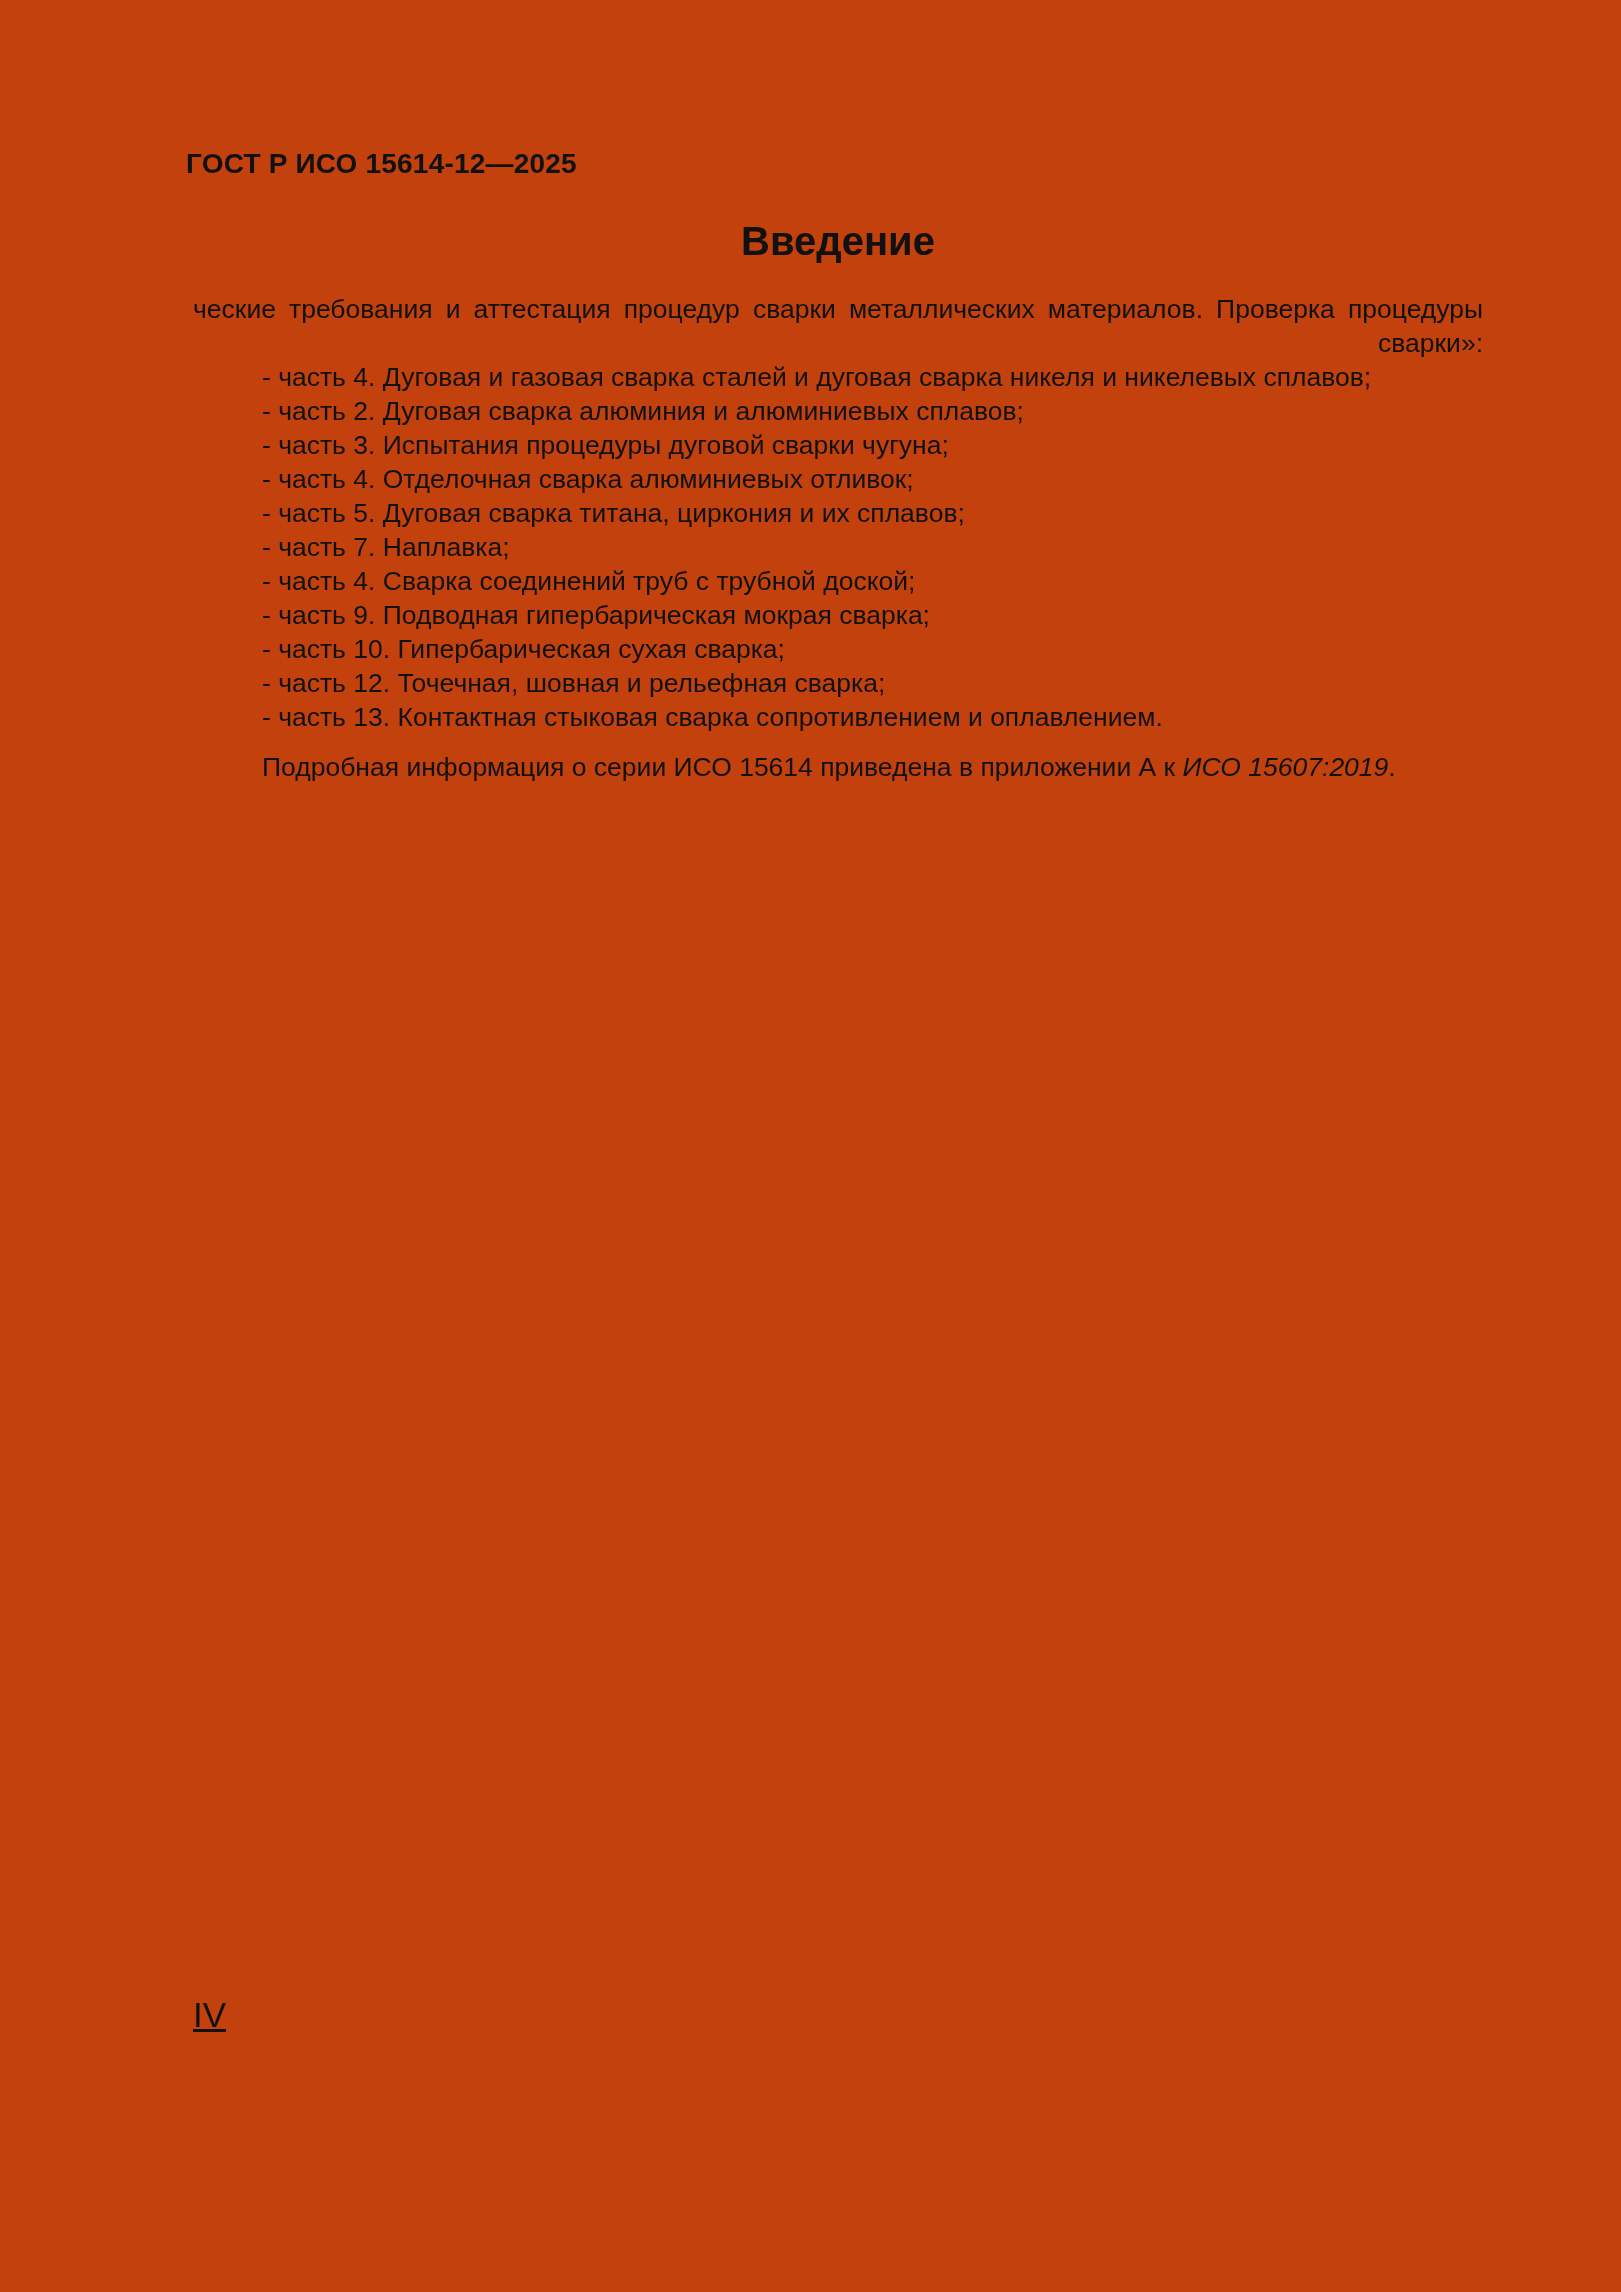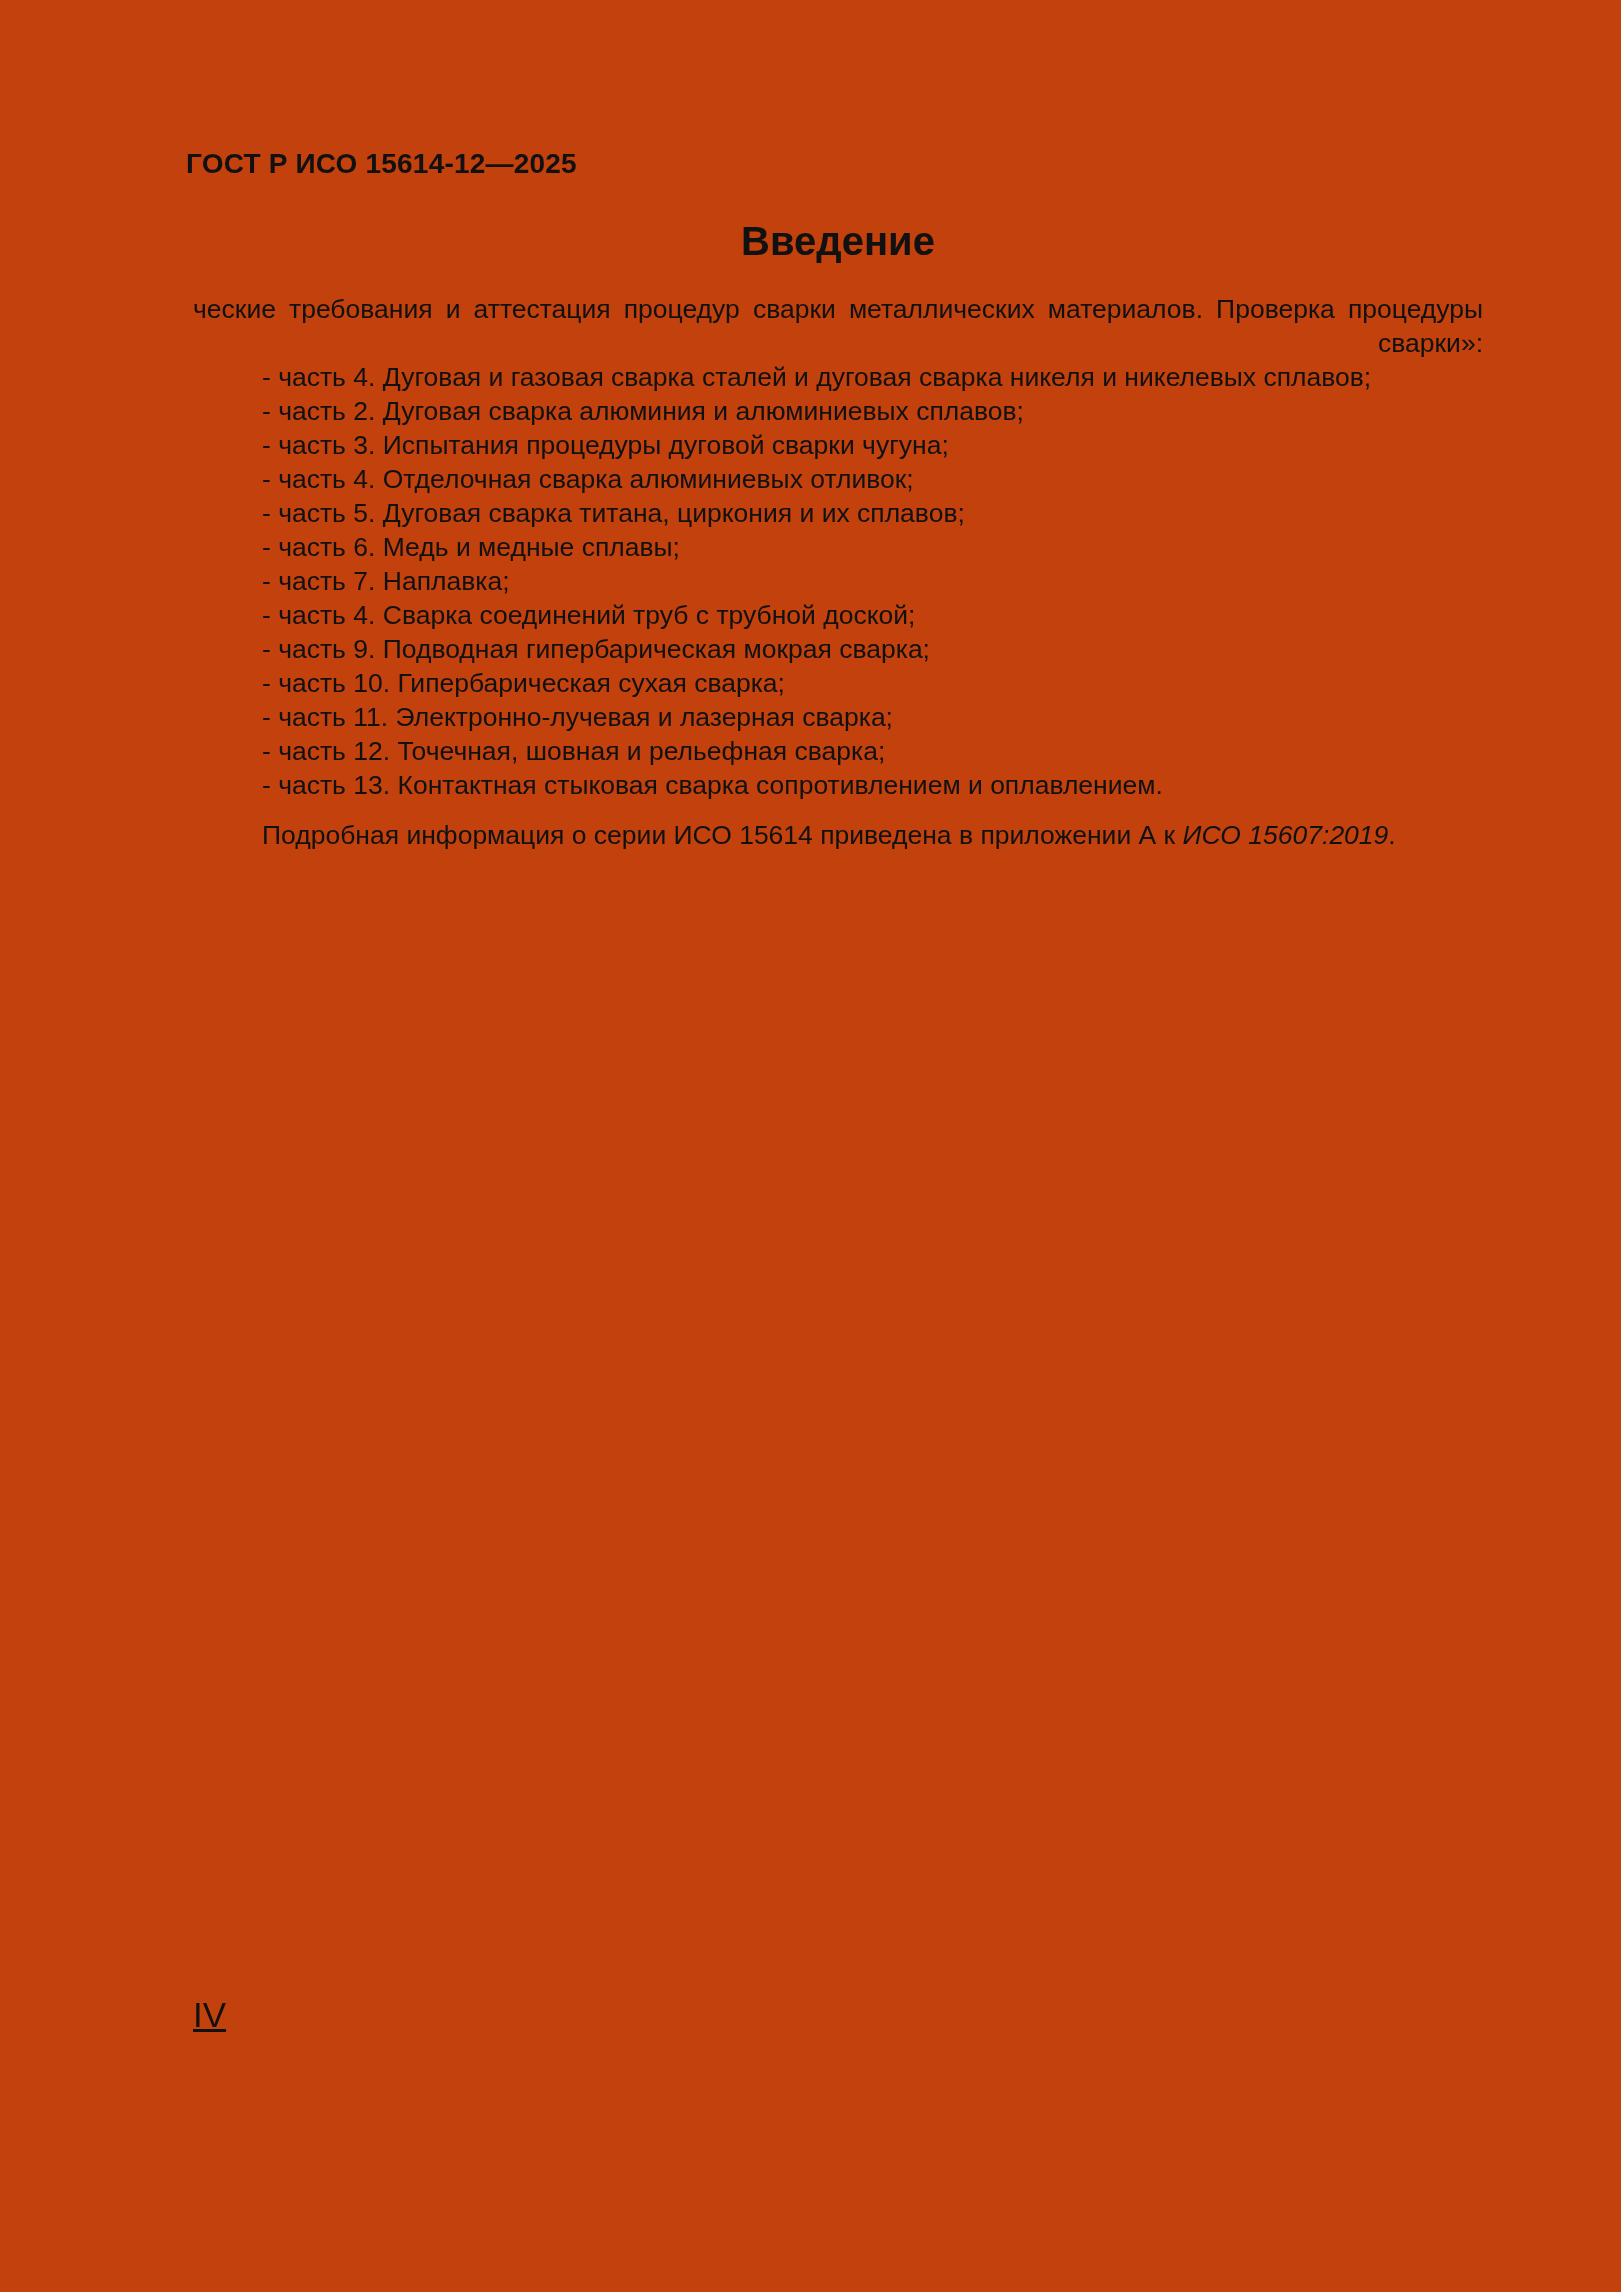--- a/index.html
+++ b/index.html
@@ -92,26 +92,24 @@
 
     <span class="line justify">ческие требования и аттестация процедур сварки металлических материалов. Проверка процедуры</span>
     <span class="line">сварки»:</span>
 
     <div>
       <span class="part-item">- часть 4. Дуговая и газовая сварка сталей и дуговая сварка никеля и никелевых сплавов;</span>
       <span class="part-item">- часть 2. Дуговая сварка алюминия и алюминиевых сплавов;</span>
       <span class="part-item">- часть 3. Испытания процедуры дуговой сварки чугуна;</span>
       <span class="part-item">- часть 4. Отделочная сварка алюминиевых отливок;</span>
       <span class="part-item">- часть 5. Дуговая сварка титана, циркония и их сплавов;</span>
-      <span class="part-item">- часть 6. Медь и медные сплавы;</span>
       <span class="part-item">- часть 7. Наплавка;</span>
       <span class="part-item">- часть 4. Сварка соединений труб с трубной доской;</span>
       <span class="part-item">- часть 9. Подводная гипербарическая мокрая сварка;</span>
       <span class="part-item">- часть 10. Гипербарическая сухая сварка;</span>
-      <span class="part-item">- часть 11. Электронно-лучевая и лазерная сварка;</span>
       <span class="part-item">- часть 12. Точечная, шовная и рельефная сварка;</span>
       <span class="part-item">- часть 13. Контактная стыковая сварка сопротивлением и оплавлением.</span>
     </div>
 
     <span class="closing"><span>Подробная информация о серии ИСО 15614 приведена в приложении А к </span><span class="ref-italic">ИСО 15607:2019</span><span>.</span></span>
 
   </div>
 
   <div class="page-number">IV</div>
 

